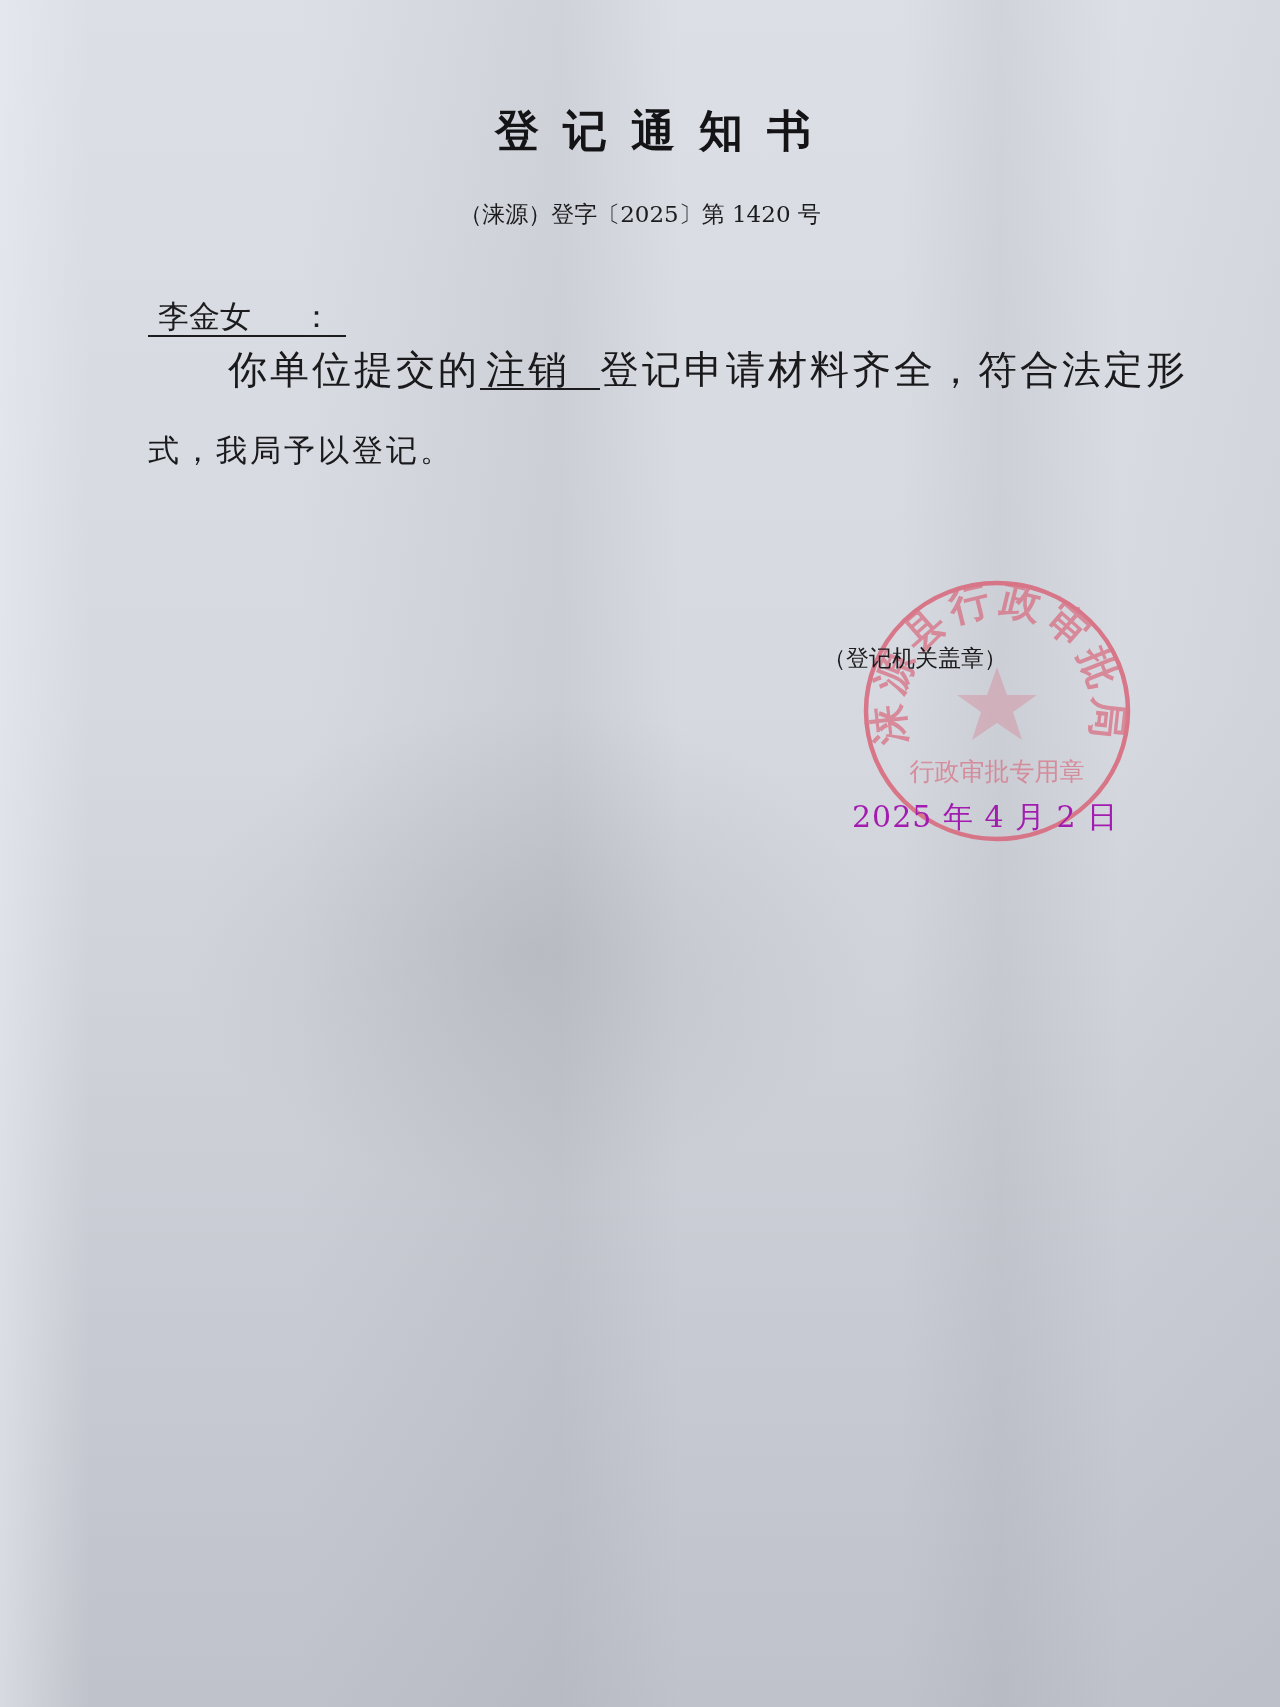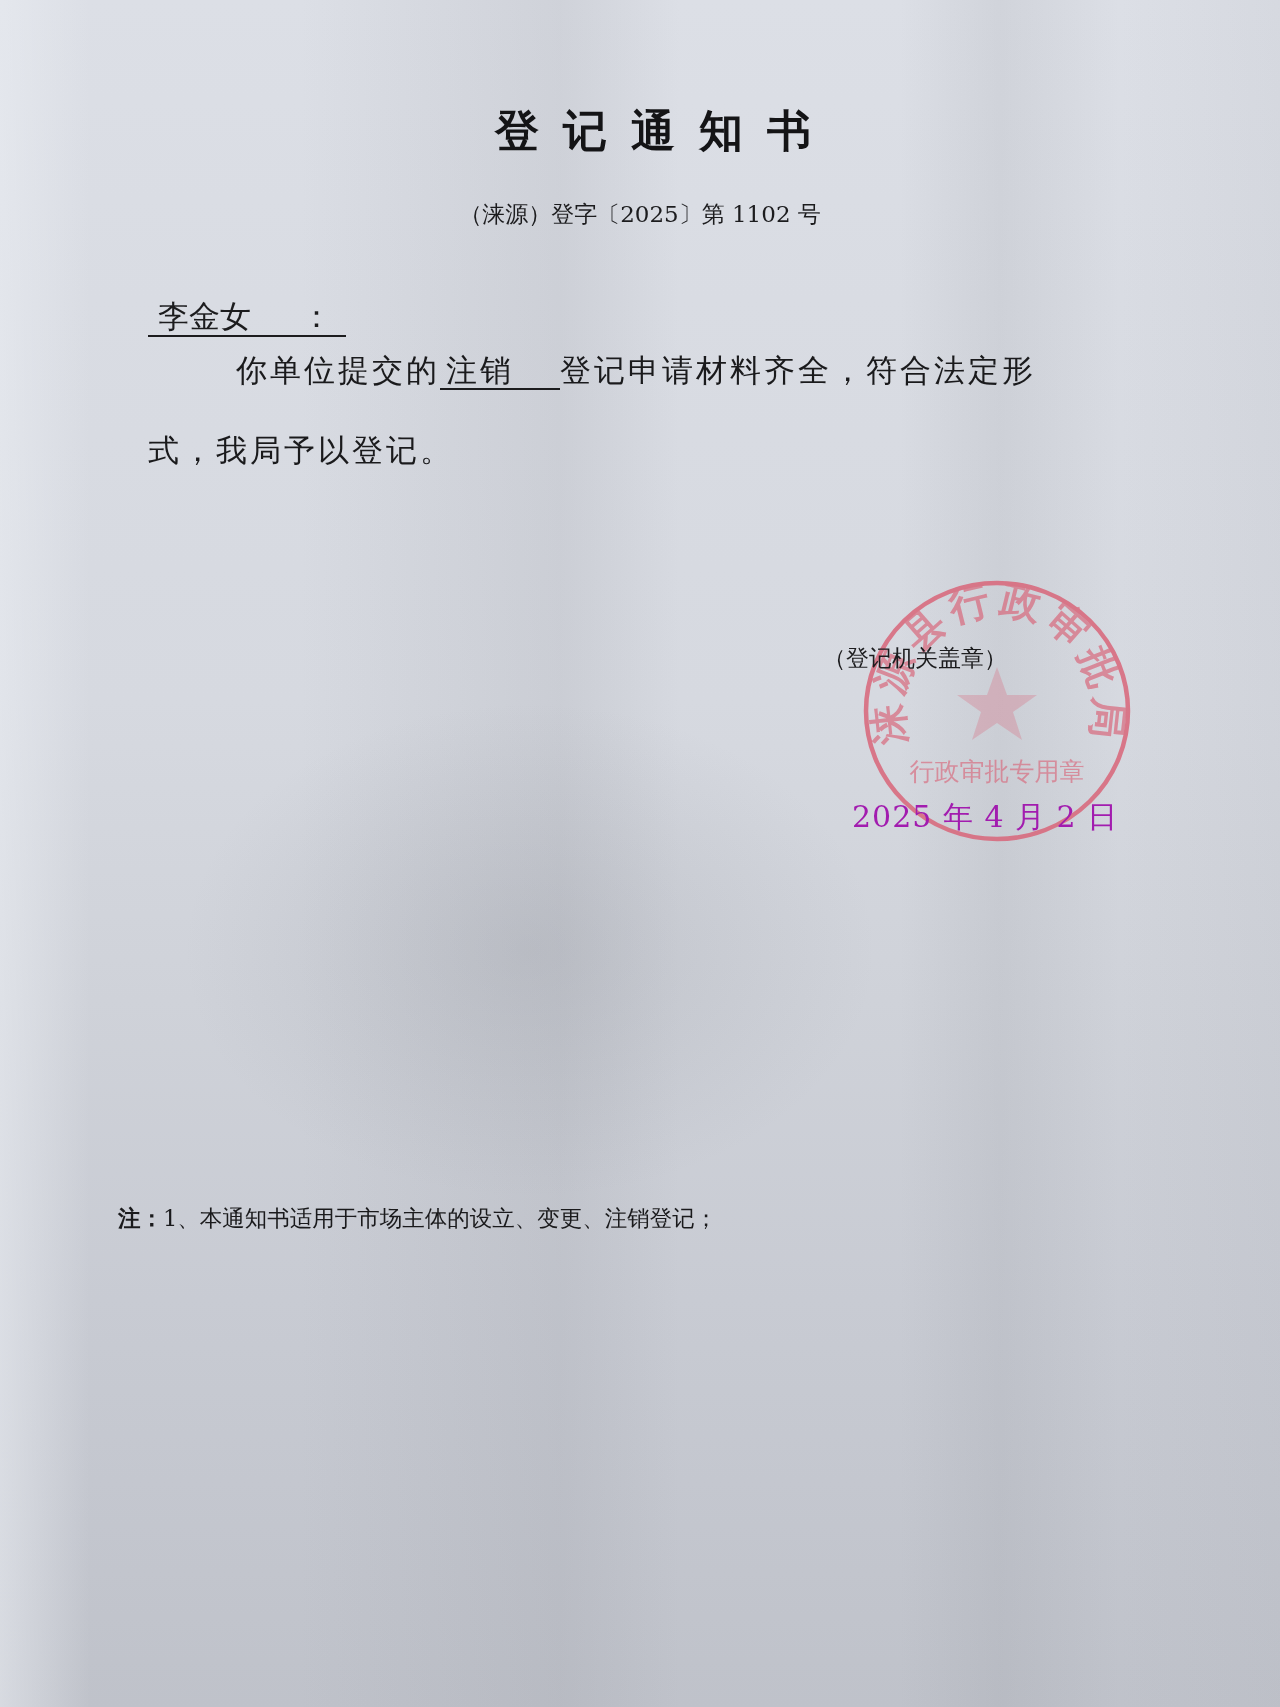--- a/index.html
+++ b/index.html
@@ -71,25 +71,24 @@
     width: 198px;
     border-bottom: 2px solid #1c1c1e;
     line-height: 38px;
     color: #1c1c1e;
   }
   .addressee .name { padding-left: 10px; text-align: center; }
   .addressee .colon { position: absolute; right: 14px; }
   .body-line1 {
     position: absolute;
     left: 228px; top: 348px;
-    font-size: 31px;
+    font-size: 39px;
     letter-spacing: 3px;
     line-height: 44px;
     white-space: nowrap;
-    margin-left: 8px;
   }
   .fill-blank {
     display: inline-block;
     width: 114px;
     border-bottom: 2px solid #1c1c1e;
     padding-left: 6px;
     line-height: 36px;
   }
   .body-line2 {
     position: absolute;
@@ -133,21 +132,21 @@
   .notes .label { font-weight: bold; }
 </style>
 </head>
 <body>
 
 <div class="paper"></div>
 <div class="shadow-band"></div>
 
 <div class="title">登记通知书</div>
 
-<div class="doc-number">（涞源）登字〔2025〕第 1102 号</div>
+<div class="doc-number">（涞源）登字〔2025〕第 1420 号</div>
 
 <div class="addressee">
   <span class="name">李金女</span>
   <span class="colon">：</span>
 </div>
 
 <div class="body-line1">
   <span>你单位提交的</span><span class="fill-blank">注销</span><span>登记申请材料齐全，符合法定形</span>
 </div>
 
@@ -163,16 +162,13 @@
   </text>
   <polygon points="141,92 151,120 181,120 157,137 166,165 141,148 116,165 125,137 101,120 131,120" fill="#d9667a" opacity="0.35"></polygon>
   <text x="141" y="205" text-anchor="middle" font-family="DejaVu Sans, sans-serif" font-size="25" fill="#d9667a" opacity="0.75">行政审批专用章</text>
 </svg>
 
 <div class="seal-note">（登记机关盖章）</div>
 
 <div class="date">2025 年 4 月 2 日</div>
 
 <div class="notes">
-  <div class="line">
-    <span class="label">注：</span><span>1、本通知书适用于市场主体的设立、变更、注销登记；</span>
-  </div>
 </div>
 
 </body></html>

